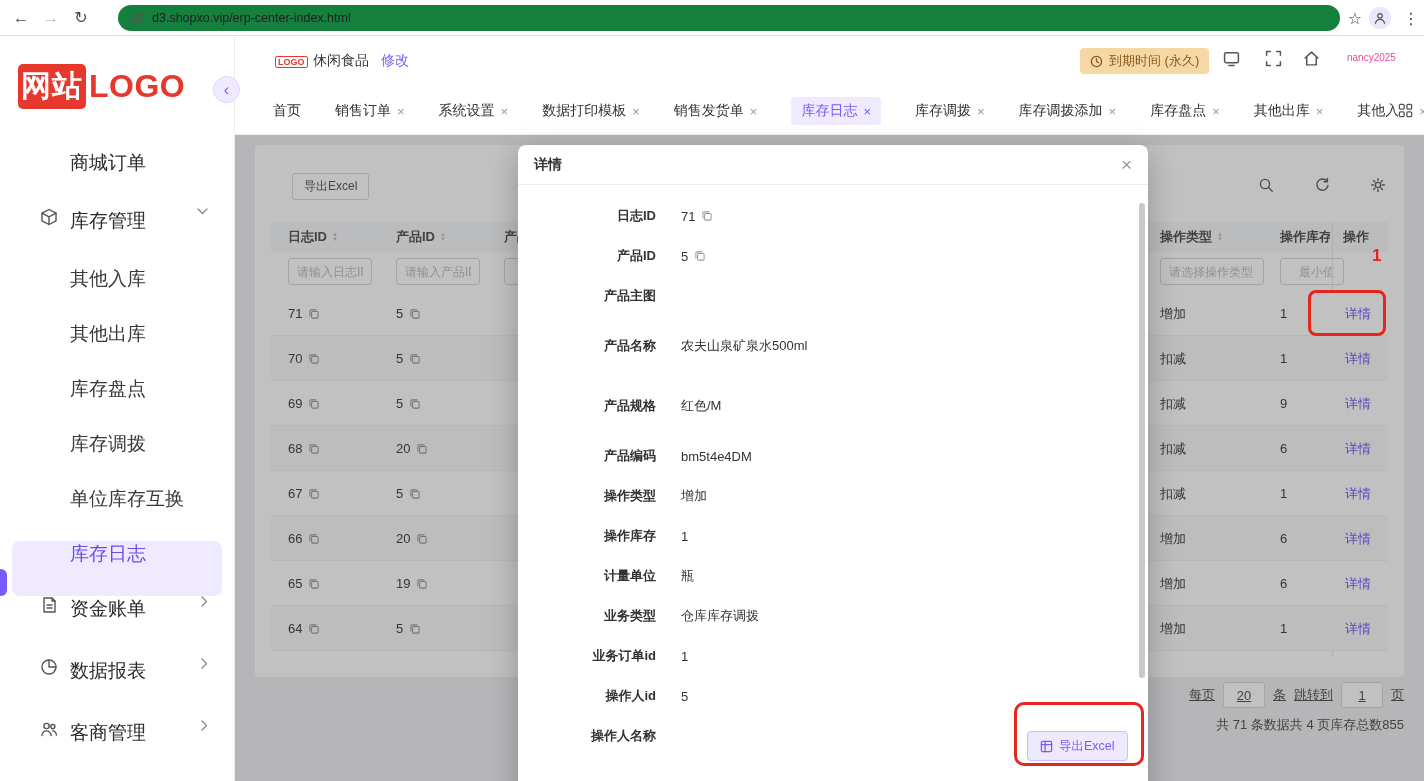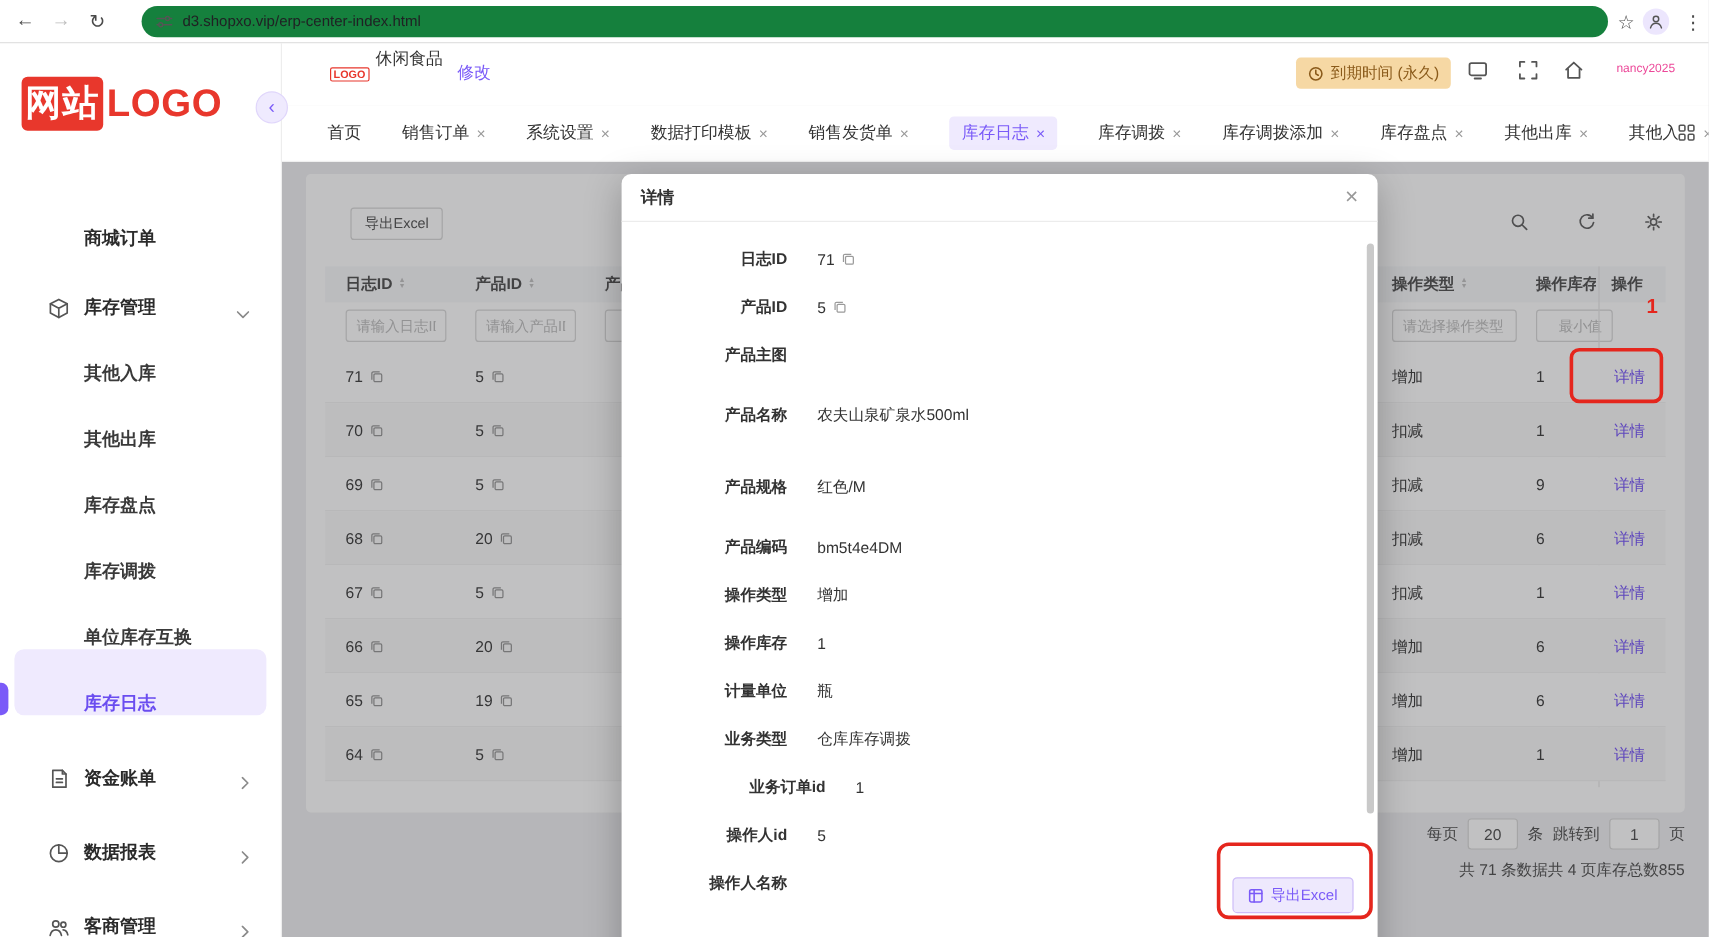--- a/index.html
+++ b/index.html
@@ -24,35 +24,35 @@
   
   .sidebar { position:absolute; left:0; top:36px; width:235px; height:745px; background:#fff;
     border-right:1px solid #ededed; z-index:10; }
   .logo-row { height:100px; display:flex; align-items:center; padding-left:18px; }
   .logo-a { background:#e8372c; color:#fff; font-size:30px; font-weight:bold; padding:2px 3px; border-radius:5px; letter-spacing:1px; }
   .logo-b { color:#e8372c; font-size:32px; font-weight:bold; margin-left:3px; letter-spacing:0.5px; }
   .collapse-btn { position:absolute; right:-6px; top:40px; width:27px; height:27px; border-radius:50%;
     background:#efeafe; border:1px solid #e0d6fb; color:#7a5af8; font-size:16px; display:flex;
     align-items:center; justify-content:center; cursor:pointer; z-index:12; }
   .menu { margin-top:14px; }
-  .mi { position:relative; display:flex; align-items:flex-end; padding-left:70px; font-size:15px; color:#2b2b2b; cursor:pointer;font-weight:bold; }
+  .mi { position:relative; display:flex; align-items:flex-start; padding-left:70px; font-size:19px; color:#2b2b2b; cursor:pointer; }
   .mi.top { height:58px; }
   .mi.grp { height:62px; }
   .mi.sub { height:55px; color:#3a3a3a; }
   .mi-ic { position:absolute; left:40px; }
   .chev { position:absolute; right:26px; stroke:#8a8a8a; }
   .mi.sub.active { background:#efeafe; border-radius:8px; margin:0 12px; padding-left:58px; color:#6a4df0; }
   .active-bar { position:absolute; left:0; top:519px; width:7px; height:27px; background:#7a5af8;
     border-radius:0 6px 6px 0; margin-top:14px; }
 
   
   .topbar { position:absolute; left:235px; top:36px; width:1189px; height:52px; background:#fff; z-index:5; }
   .brand-mark { position:absolute; left:40px; top:20px; font-size:9px; font-weight:bold; color:#e8372c;
     border:1px solid #e8372c; border-radius:2px; padding:0 2px; }
-  .shop-name { position:absolute; left:78px; top:4px; font-size:14px; color:#333; }
+  .shop-name { position:absolute; left:78px; top:16px; font-size:14px; color:#333; }
   .edit-link { position:absolute; left:146px; top:16px; font-size:14px; color:#7a5af8; cursor:pointer; }
   .expire-badge { position:absolute; left:845px; top:12px; height:26px; background:#f6d8a4; border-radius:4px;
     color:#8a5a1a; font-size:13px; display:flex; align-items:center; gap:6px; padding:0 10px; }
   .expire-badge svg { stroke:#8a5a1a; }
   .hd-ic { position:absolute; top:14px; cursor:pointer; }
   .hd-ic1 { left:988px; } .hd-ic2 { left:1030px; } .hd-ic3 { left:1068px; }
   .user-name { position:absolute; left:1112px; top:16px; font-size:10px; color:#ec4899; }
 
   
   .tabbar { position:absolute; left:235px; top:88px; width:1189px; height:47px; background:#fff;
@@ -94,21 +94,21 @@
   .tbody { position:absolute; left:16px; top:146px; width:1117px; }
   .trow { position:relative; height:45px; background:#fff; border-bottom:1px solid #f3f3f3; }
   .trow.alt { background:#fafafa; }
   .td { position:absolute; top:0; height:45px; display:flex; align-items:center; font-size:13px; color:#444; }
   .td1{left:17px;} .td2{left:125px;} .td4{left:889px;} .td5{left:1009px; width:50px; overflow:hidden;}
   .td6{left:1074px;}
   .detail-link { color:#7a5af8; font-size:13px; cursor:pointer; text-decoration:none; }
   .cp-ic { width:12px; height:12px; stroke:#9a9a9a; fill:none; stroke-width:1.2; margin-left:6px; }
 
   .pager { position:absolute; right:20px; top:545px; text-align:right; font-size:13px; color:#555; }
-  .pg-line1 { height:30px; display:flex; align-items:center; justify-content:flex-end; gap:8px; }
+  .pg-line1 { height:30px; display:flex; align-items:center; justify-content:flex-end; gap:8px;text-decoration:underline; }
   .pg-line2 { height:30px; display:flex; align-items:center; justify-content:flex-end; }
   .pgbox { min-width:42px; height:26px; border:1px solid #d9d9d9; border-radius:3px; background:#fff;
     display:inline-flex; align-items:center; justify-content:center; font-size:13px; cursor:pointer; }
 
   
   .dim { position:absolute; left:235px; top:135px; width:1189px; height:646px;
     background:rgba(15,15,20,0.26); z-index:20; }
   .modal { position:absolute; left:518px; top:145px; width:630px; height:700px; background:#fff;
     border-radius:8px; box-shadow:0 8px 30px rgba(0,0,0,0.25); z-index:30; }
   .mhead { height:40px; border-bottom:1px solid #ececec; display:flex; align-items:center; padding:0 16px; }
@@ -658,21 +658,21 @@
         <div class="mvalue">
           <span>瓶</span>
         </div>
       </div>
       <div class="mrow" style="height: 40px;">
         <div class="mlabel">业务类型</div>
         <div class="mvalue">
           <span>仓库库存调拨</span>
         </div>
       </div>
-      <div class="mrow" style="height: 40px; margin-left: 32px;">
+      <div class="mrow" style="height: 40px;">
         <div class="mlabel">业务订单id</div>
         <div class="mvalue">
           <span>1</span>
         </div>
       </div>
       <div class="mrow" style="height: 40px;">
         <div class="mlabel">操作人id</div>
         <div class="mvalue">
           <span>5</span>
         </div>

